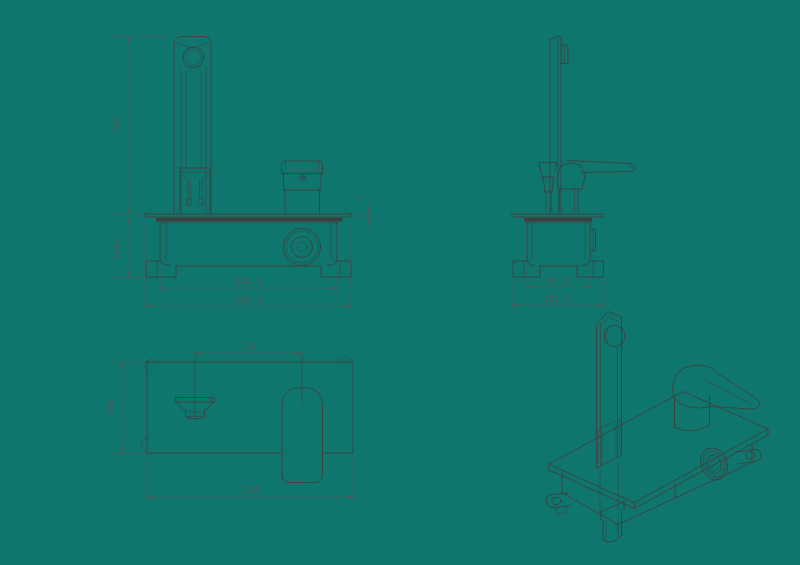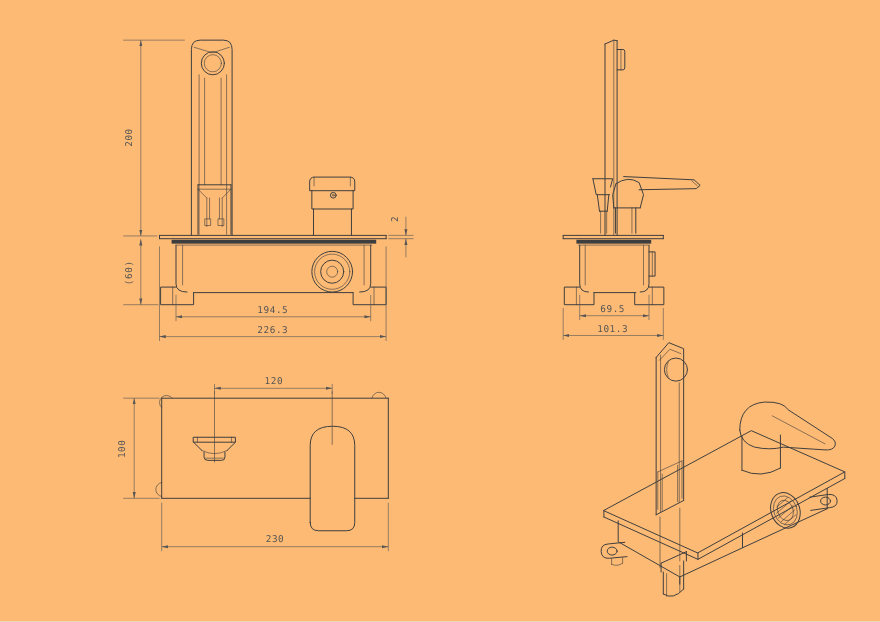--- a/index.html
+++ b/index.html
@@ -1,19 +1,19 @@
 <!DOCTYPE html>
 <html><head>
 <meta charset="utf-8">
 <style>
   html,body{margin:0;padding:0;background:#e8e8e8;}
   .sheet{
     position:relative;
     width:800px;height:565px;
-    background:#fdba74;
+    background:#0f766e;
     font-family:"DejaVu Sans Mono","Liberation Mono",monospace;
     overflow:hidden;
   }
   svg{display:block}
   
   .part path,.part line,.part rect,.part circle,.part ellipse,.part polyline{
     fill:none;stroke:#3e3e3e;stroke-width:0.9;
     stroke-linecap:round;stroke-linejoin:round;
   }
   .part .thin{stroke-width:0.55}

